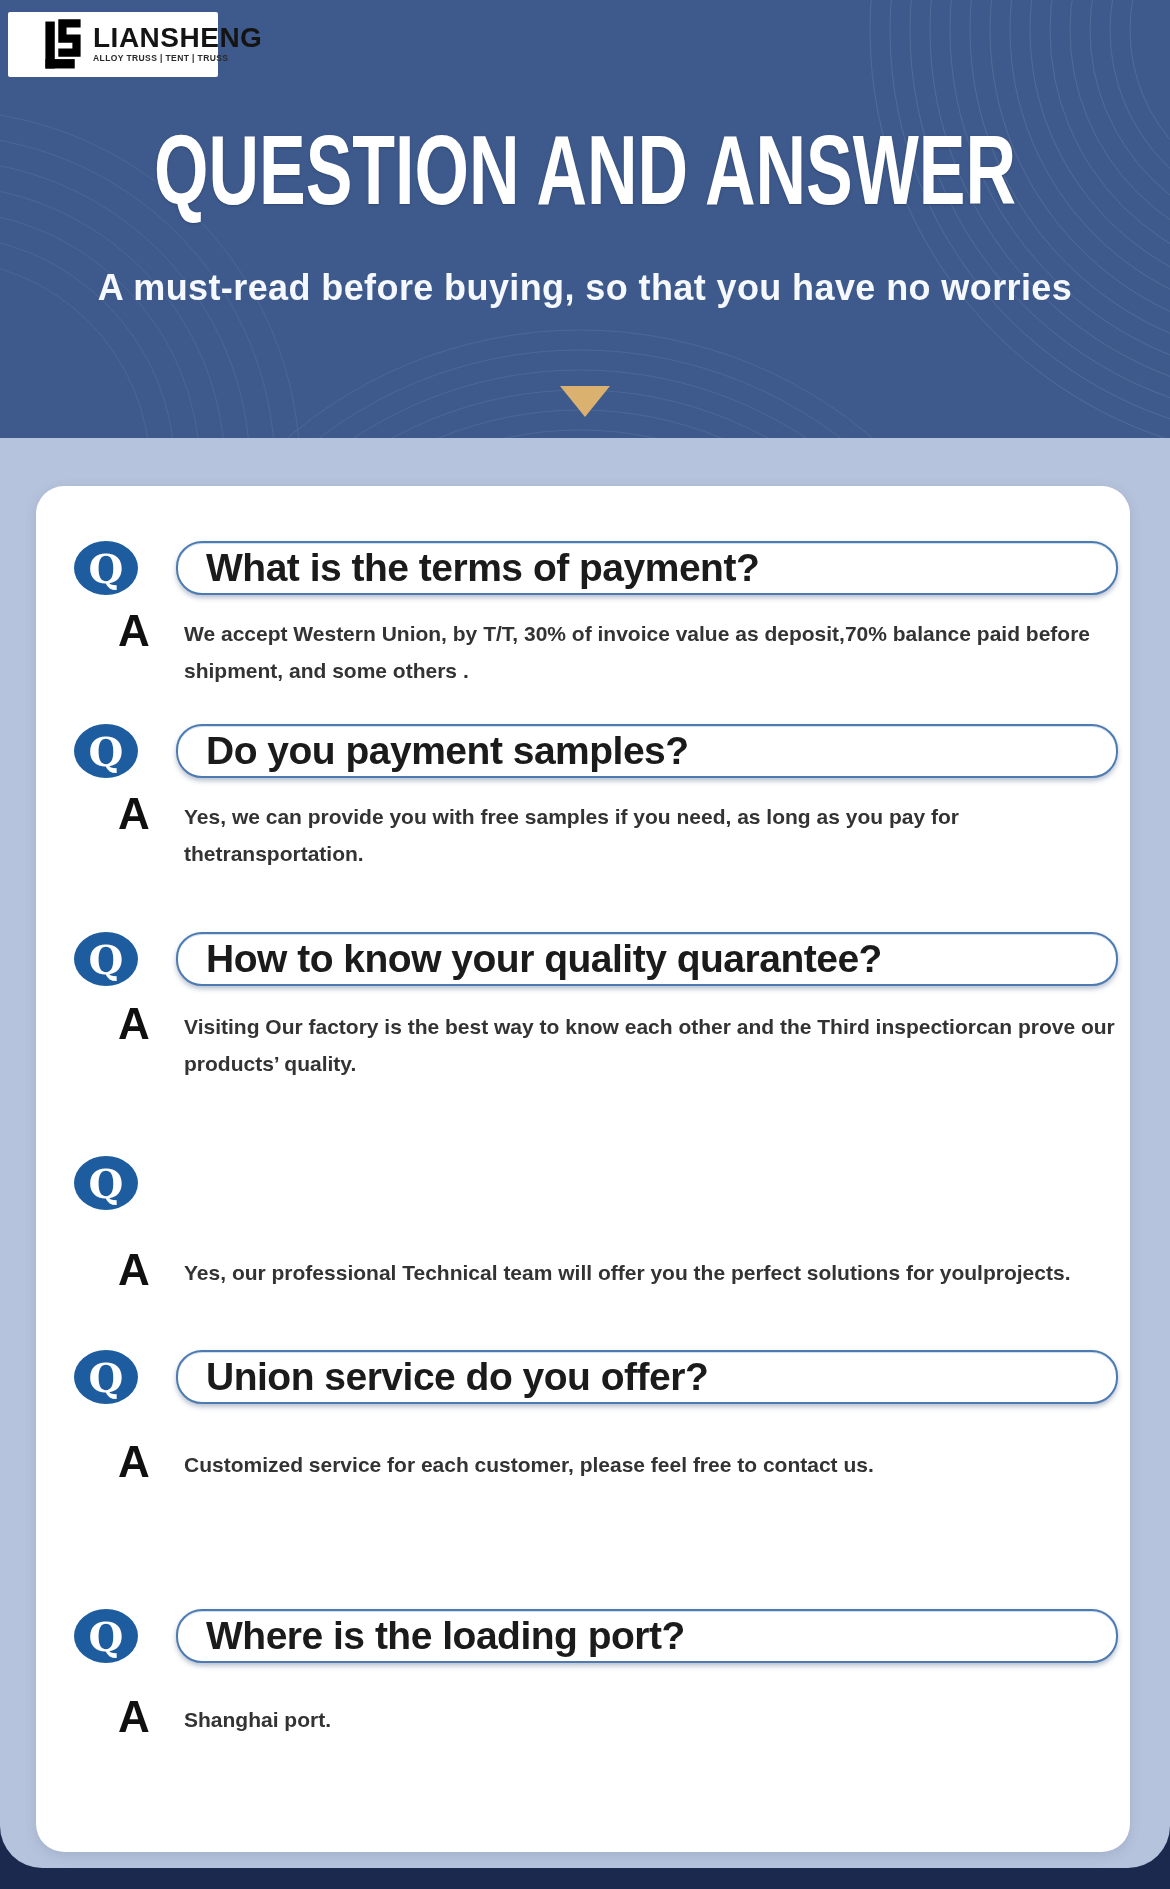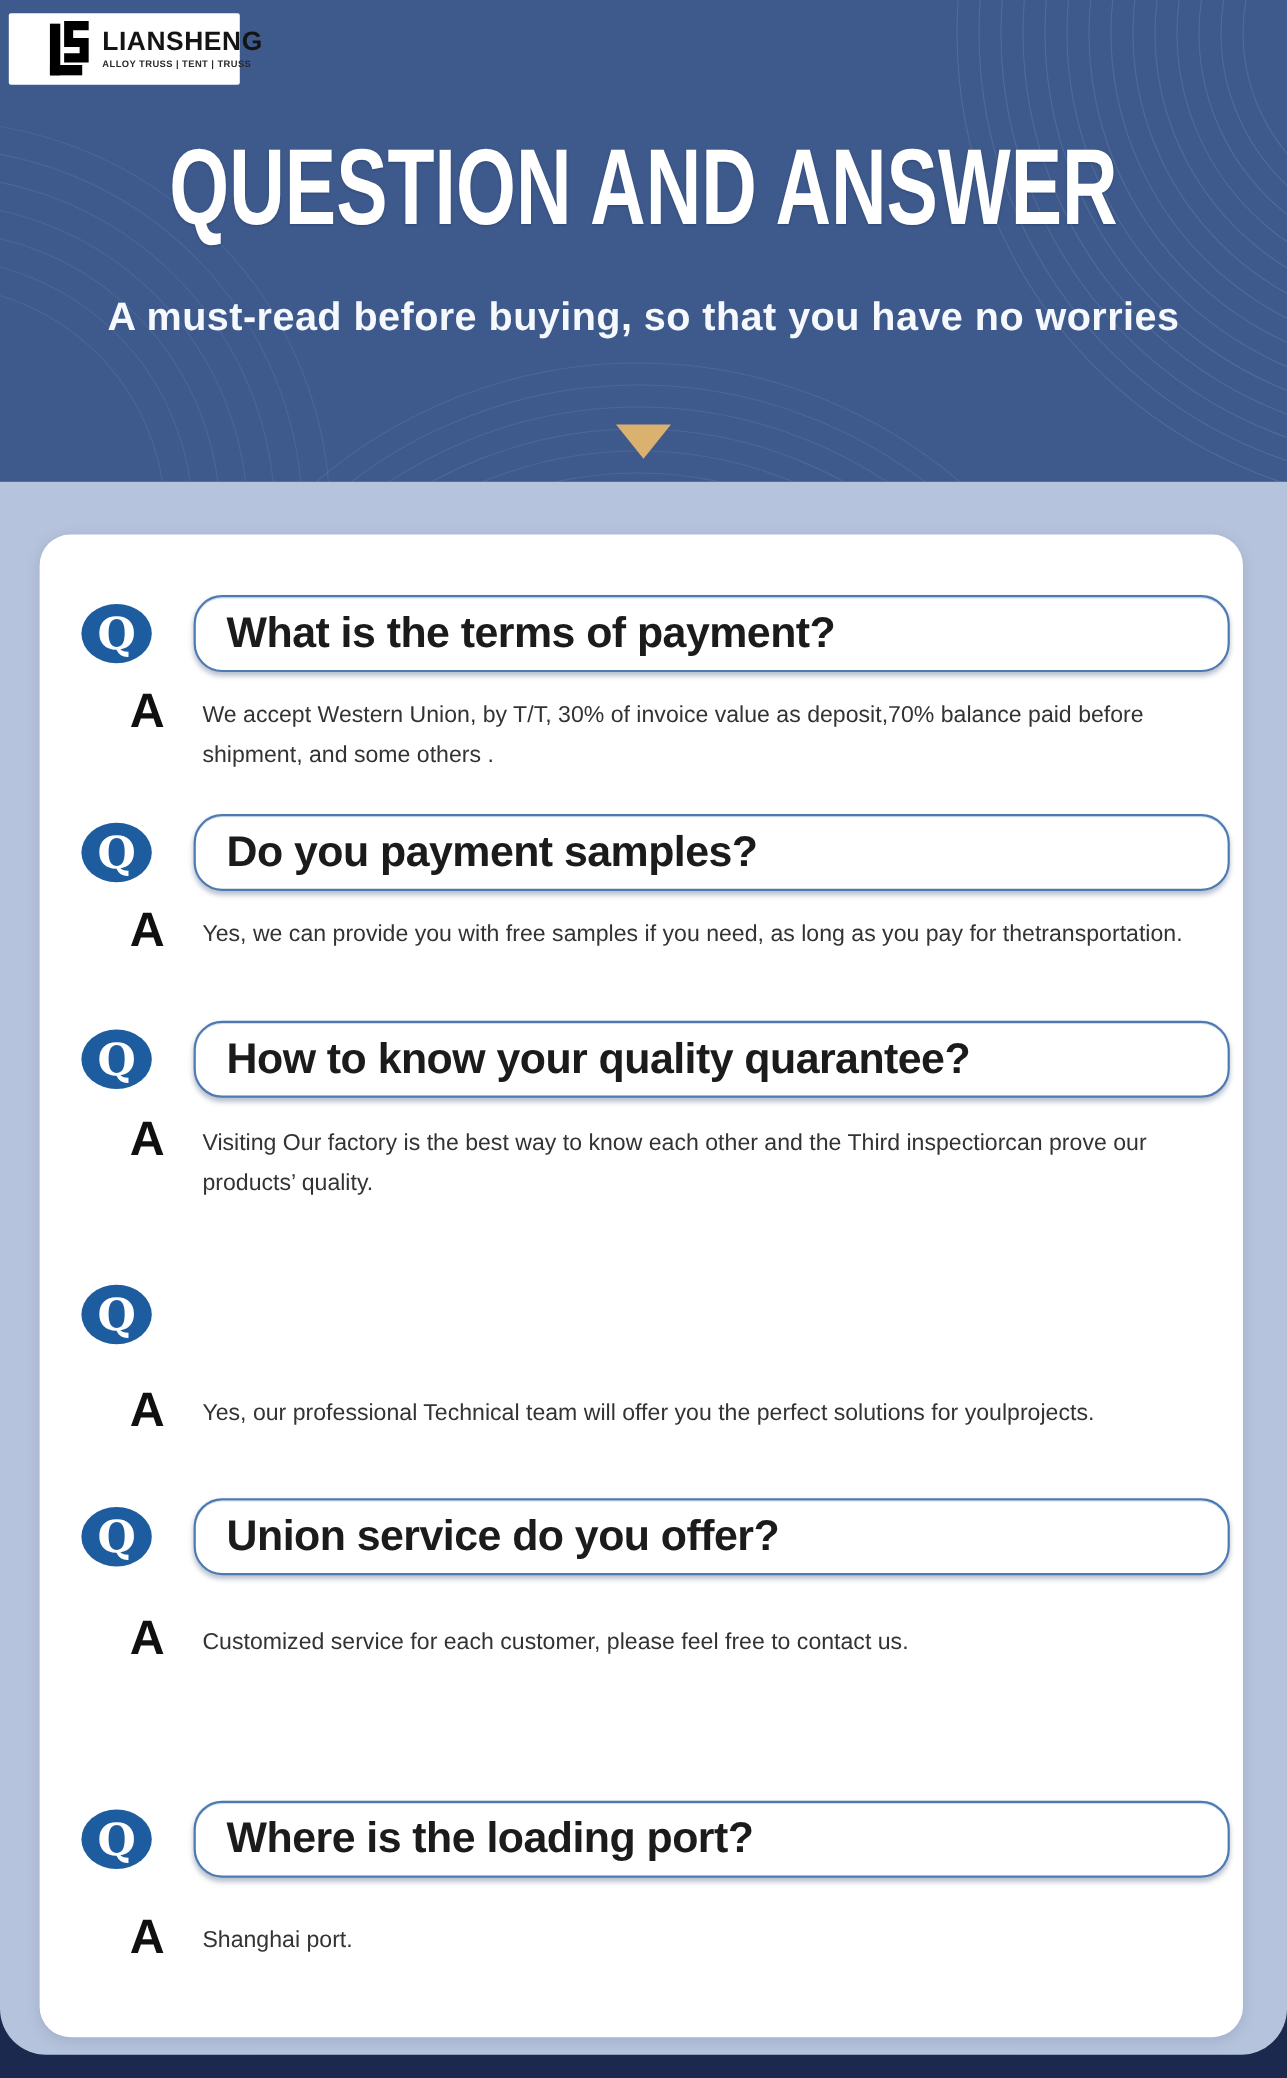--- a/index.html
+++ b/index.html
@@ -23,21 +23,21 @@
     width:210px;height:65px;
     background:#ffffff;
     display:flex;align-items:center;
     padding-left:32px;box-sizing:border-box;
     border-radius:2px;
     z-index:3;
   }
   .logo-mark{width:46px;height:54px;flex-shrink:0;margin-right:7px;}
   .logo-textcol{display:flex;flex-direction:column;justify-content:center;}
   .logo-name{
-    font-size:24px;font-weight:bold;color:#141414;
+    font-size:28px;font-weight:bold;color:#141414;
     letter-spacing:0.5px;line-height:24px;white-space:nowrap;
   }
   .logo-tag{
     font-size:8.5px;font-weight:bold;color:#2a2a2a;
     letter-spacing:0.4px;line-height:12px;white-space:nowrap;
     margin-top:2px;
   }
   .banner-title-wrap{
     position:relative;z-index:2;
     margin-top:128px;height:84px;
@@ -95,21 +95,21 @@
     display:flex;align-items:center;justify-content:center;
     margin-right:38px;
   }
   .q-badge span{
     font-family:"DejaVu Serif","Liberation Serif",serif;
     font-weight:bold;color:#ffffff;font-size:40px;line-height:40px;
     margin-top:2px;
   }
   .q-box{
     flex:1;margin-right:12px;
-    height:70px;box-sizing:border-box;
+    height:54px;box-sizing:border-box;
     background:#ffffff;
     border:2px solid #4d7ab1;border-radius:26px;
     box-shadow:0 3px 5px rgba(100,118,148,0.45), inset 0 1px 0 #cfe0ef;
     display:flex;align-items:center;
     padding-left:28px;
   }
   .q-text{
     font-size:39px;font-weight:bold;color:#1b1b1b;
     letter-spacing:-0.5px;white-space:nowrap;
     line-height:44px;
@@ -120,21 +120,21 @@
   .qa-item:nth-of-type(5) .a-row{margin-top:36px;}
   .qa-item:nth-of-type(6) .a-row{margin-top:32px;}
   .a-letter{
     width:102px;flex-shrink:0;box-sizing:border-box;
     padding-left:44px;
     font-size:44px;font-weight:bold;color:#101010;line-height:44px;
   }
   .a-text{
     flex:1;box-sizing:border-box;
     padding:6px 0 0 8px;
-    font-size:21px;font-weight:normal;color:#333333;
+    font-size:21px;font-weight:bold;color:#333333;
     line-height:37px;letter-spacing:0px;
   }
   
   .footer-strip{
     position:absolute;left:0;bottom:0;
     width:100%;height:21px;
     background:#1a294d;
     z-index:-1;
   }
 </style>

